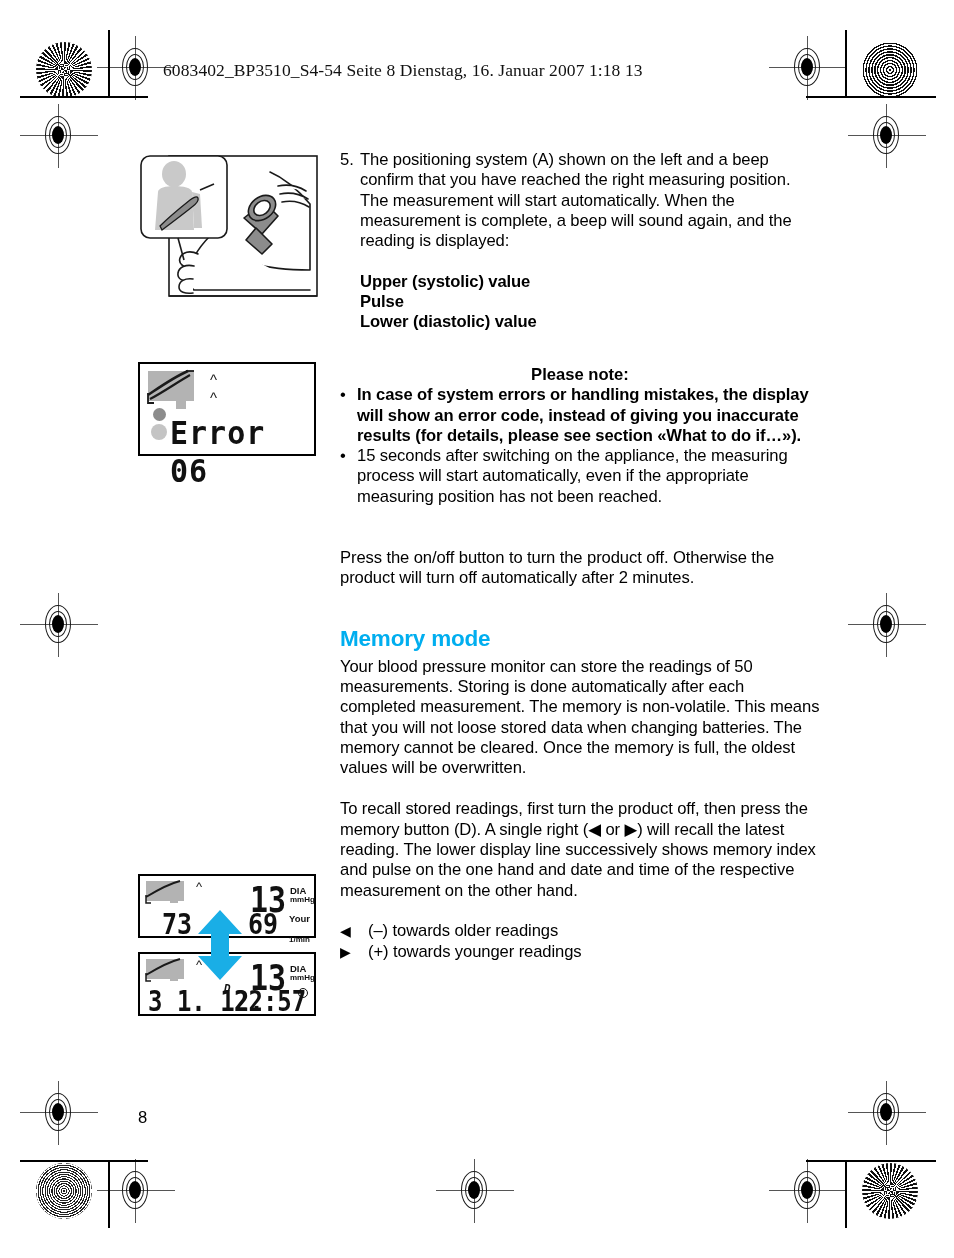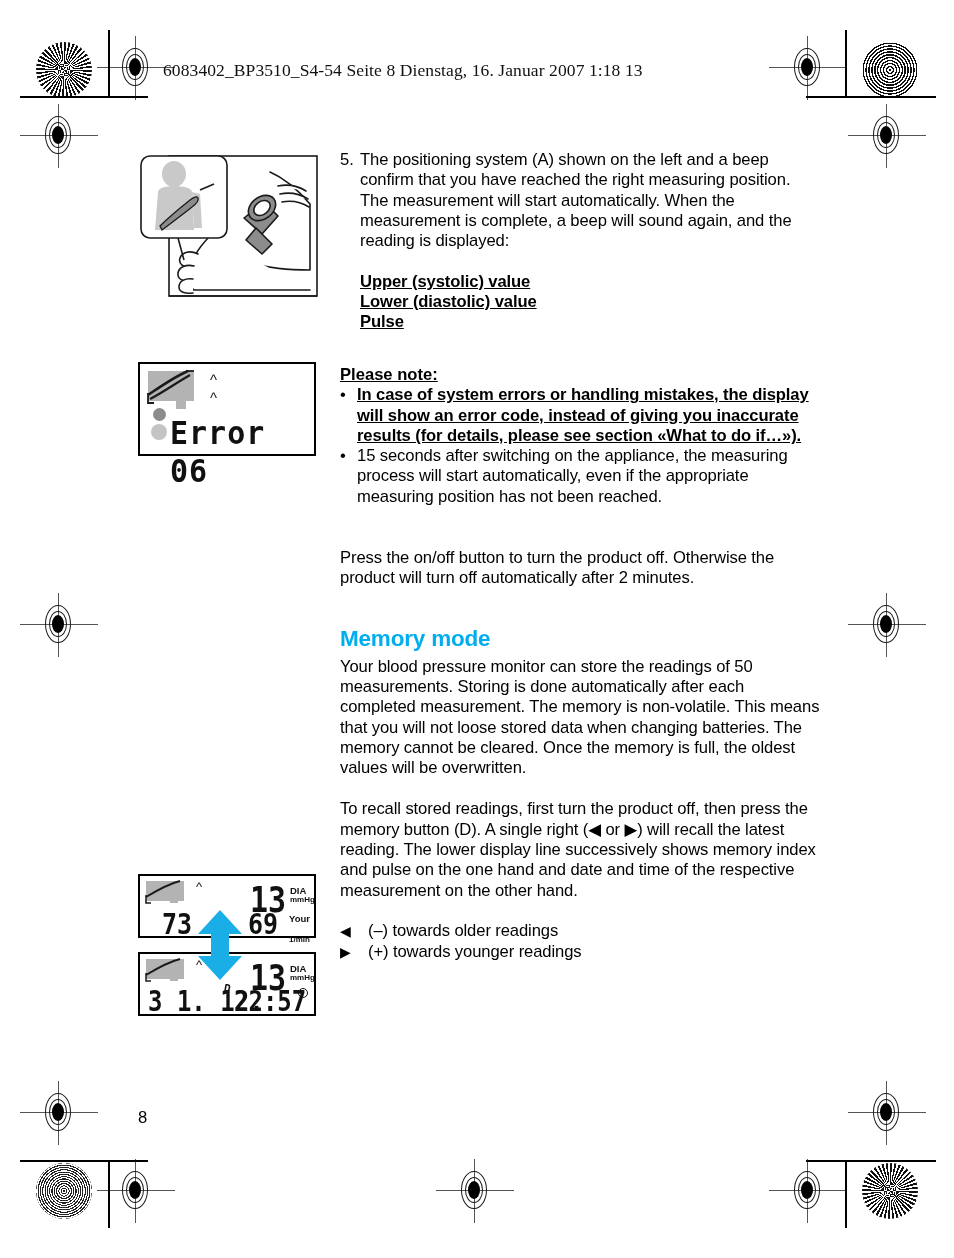--- a/index.html
+++ b/index.html
@@ -33,24 +33,24 @@
   
   .header-text{position:absolute;left:163px;top:60px;font-family:"Liberation Serif",serif;
        font-size:17.5px;letter-spacing:.1px;white-space:nowrap;color:#111;}
 
   
   .illus-col{position:absolute;left:138px;top:150px;width:190px;}
   .text-col{position:absolute;left:340px;top:150px;width:480px;}
 
   p,ul{margin:0;}
   .body{font-size:16.6px;line-height:20.3px;letter-spacing:-.1px;}
-  .bold{font-weight:bold;text-decoration:underline;}
+  .bold{font-weight:bold;}
   .h-blue{color:#00AEEF;font-size:22.5px;font-weight:bold;line-height:26px;letter-spacing:-.2px;}
   .h-sub{font-size:16.6px;font-weight:bold;line-height:20.3px;}
-  .u-head{font-weight:bold;text-decoration:underline;font-size:16.6px;line-height:20.3px;}
+  .u-head{font-weight:bold;font-size:16.6px;line-height:20.3px;text-align:center;}
 
   .numitem{display:flex;}
   .numitem .num{width:20px;flex:none;}
   .numitem .txt{flex:1;}
 
   .bullets{list-style:none;padding:0;margin:0;}
   .bullets li{display:flex;}
   .bullets li .bl{width:17px;flex:none;}
   .bullets li .bt{flex:1;}
 
@@ -296,22 +296,22 @@
 
   <div class="numitem body">
     <span class="num">5.</span>
     <span class="txt">The positioning system (A) shown on the left and a beep confirm that you have reached the right measuring position. The measurement will start automatically. When the measurement is complete, a beep will sound again, and the reading is displayed:</span>
   </div>
 
   <div class="spacer"></div>
 
   <div style="margin-left:20px;">
     <div class="body bold">Upper (systolic) value</div>
+    <div class="body bold">Pulse</div>
     <div class="body bold">Lower (diastolic) value</div>
-    <div class="body bold">Pulse</div>
   </div>
 
   <div class="spacer"></div>
   <div style="height:12px;"></div>
 
   <div class="u-head">Please note:</div>
   <ul class="bullets body">
     <li>
       <span class="bl">•</span>
       <span class="bt bold">In case of system errors or handling mistakes, the display will show an error code, instead of giving you inaccurate results (for details, please see section «What to do if…»).</span>

